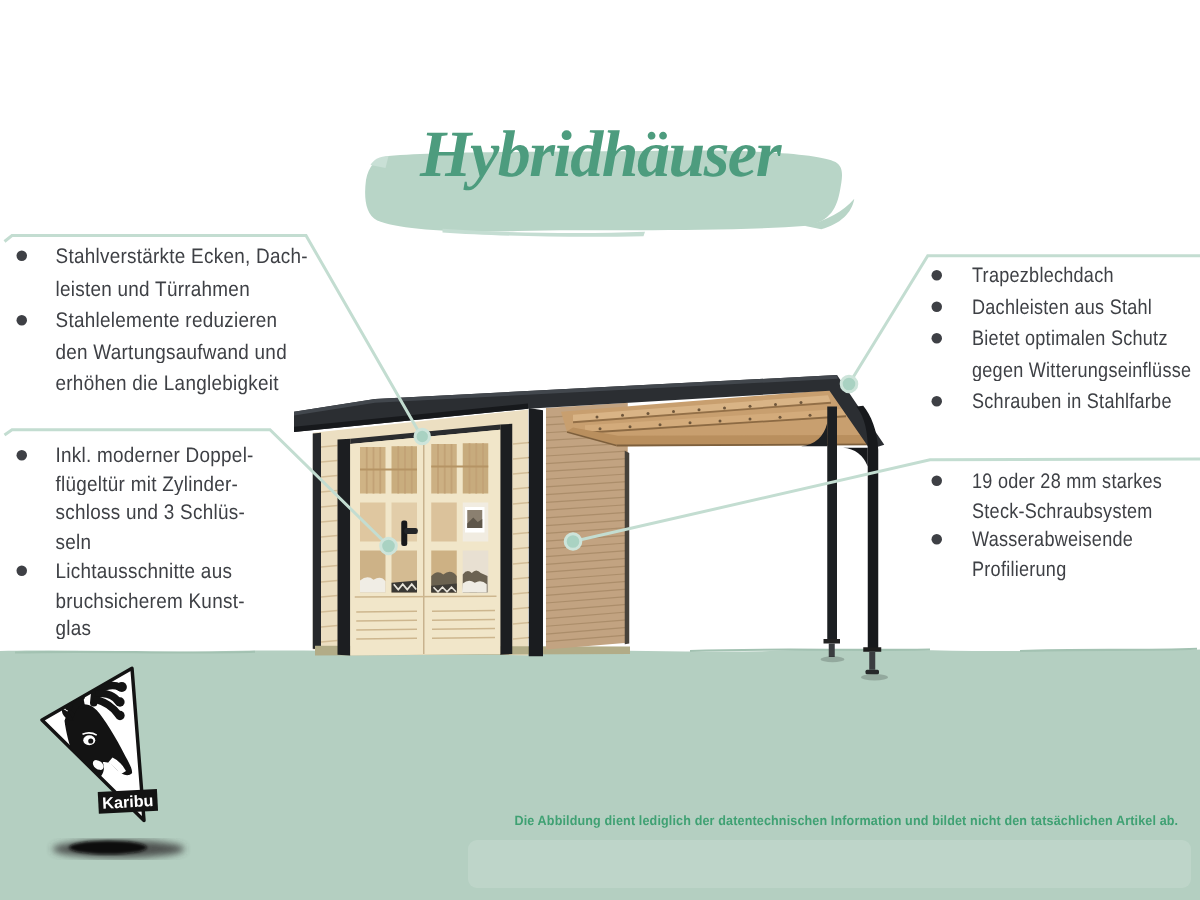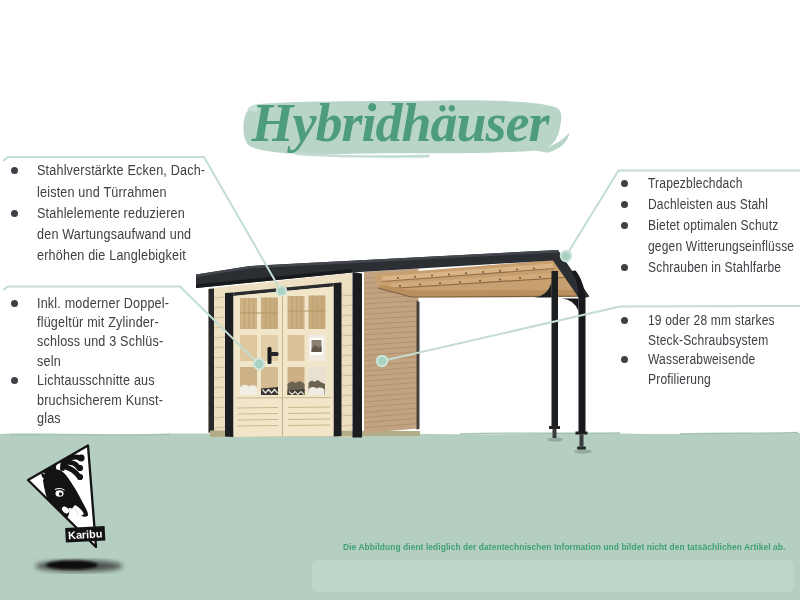--- a/index.html
+++ b/index.html
@@ -291,21 +291,21 @@
 <path d="M75,505 Q80.5,507.5 84,514 L80,516.5 Q76.5,510.5 72,508.5 Z" fill="#ffffff"></path>
 </g>
 
 <g transform="rotate(-3 85 534)">
 <rect x="65.5" y="527" width="39.5" height="14.5" fill="#131313"></rect>
 <text x="85.2" y="538.3" font-family="Liberation Sans, sans-serif" font-size="10.8" font-weight="bold" fill="#ffffff" text-anchor="middle">Karibu</text>
 </g>
 </g>
 </svg>
 
-<div class="title" style="top:92px;font-size:54px;letter-spacing:-1px;">Hybridhäuser</div>
+<div class="title" style="top:77px;font-size:44px;letter-spacing:-1px;">Hybridhäuser</div>
 
 <div class="b" style="left:11px;top:166.5px;"></div>
 <div class="t lx" style="left:37px;top:162px;">Stahlverstärkte Ecken, Dach-</div>
 <div class="t lx" style="left:37px;top:183.5px;">leisten und Türrahmen</div>
 <div class="b" style="left:11px;top:209.5px;"></div>
 <div class="t lx" style="left:37px;top:205px;">Stahlelemente reduzieren</div>
 <div class="t lx" style="left:37px;top:226px;">den Wartungsaufwand und</div>
 <div class="t lx" style="left:37px;top:247px;">erhöhen die Langlebigkeit</div>
 
 <div class="b" style="left:11px;top:299.5px;"></div>

